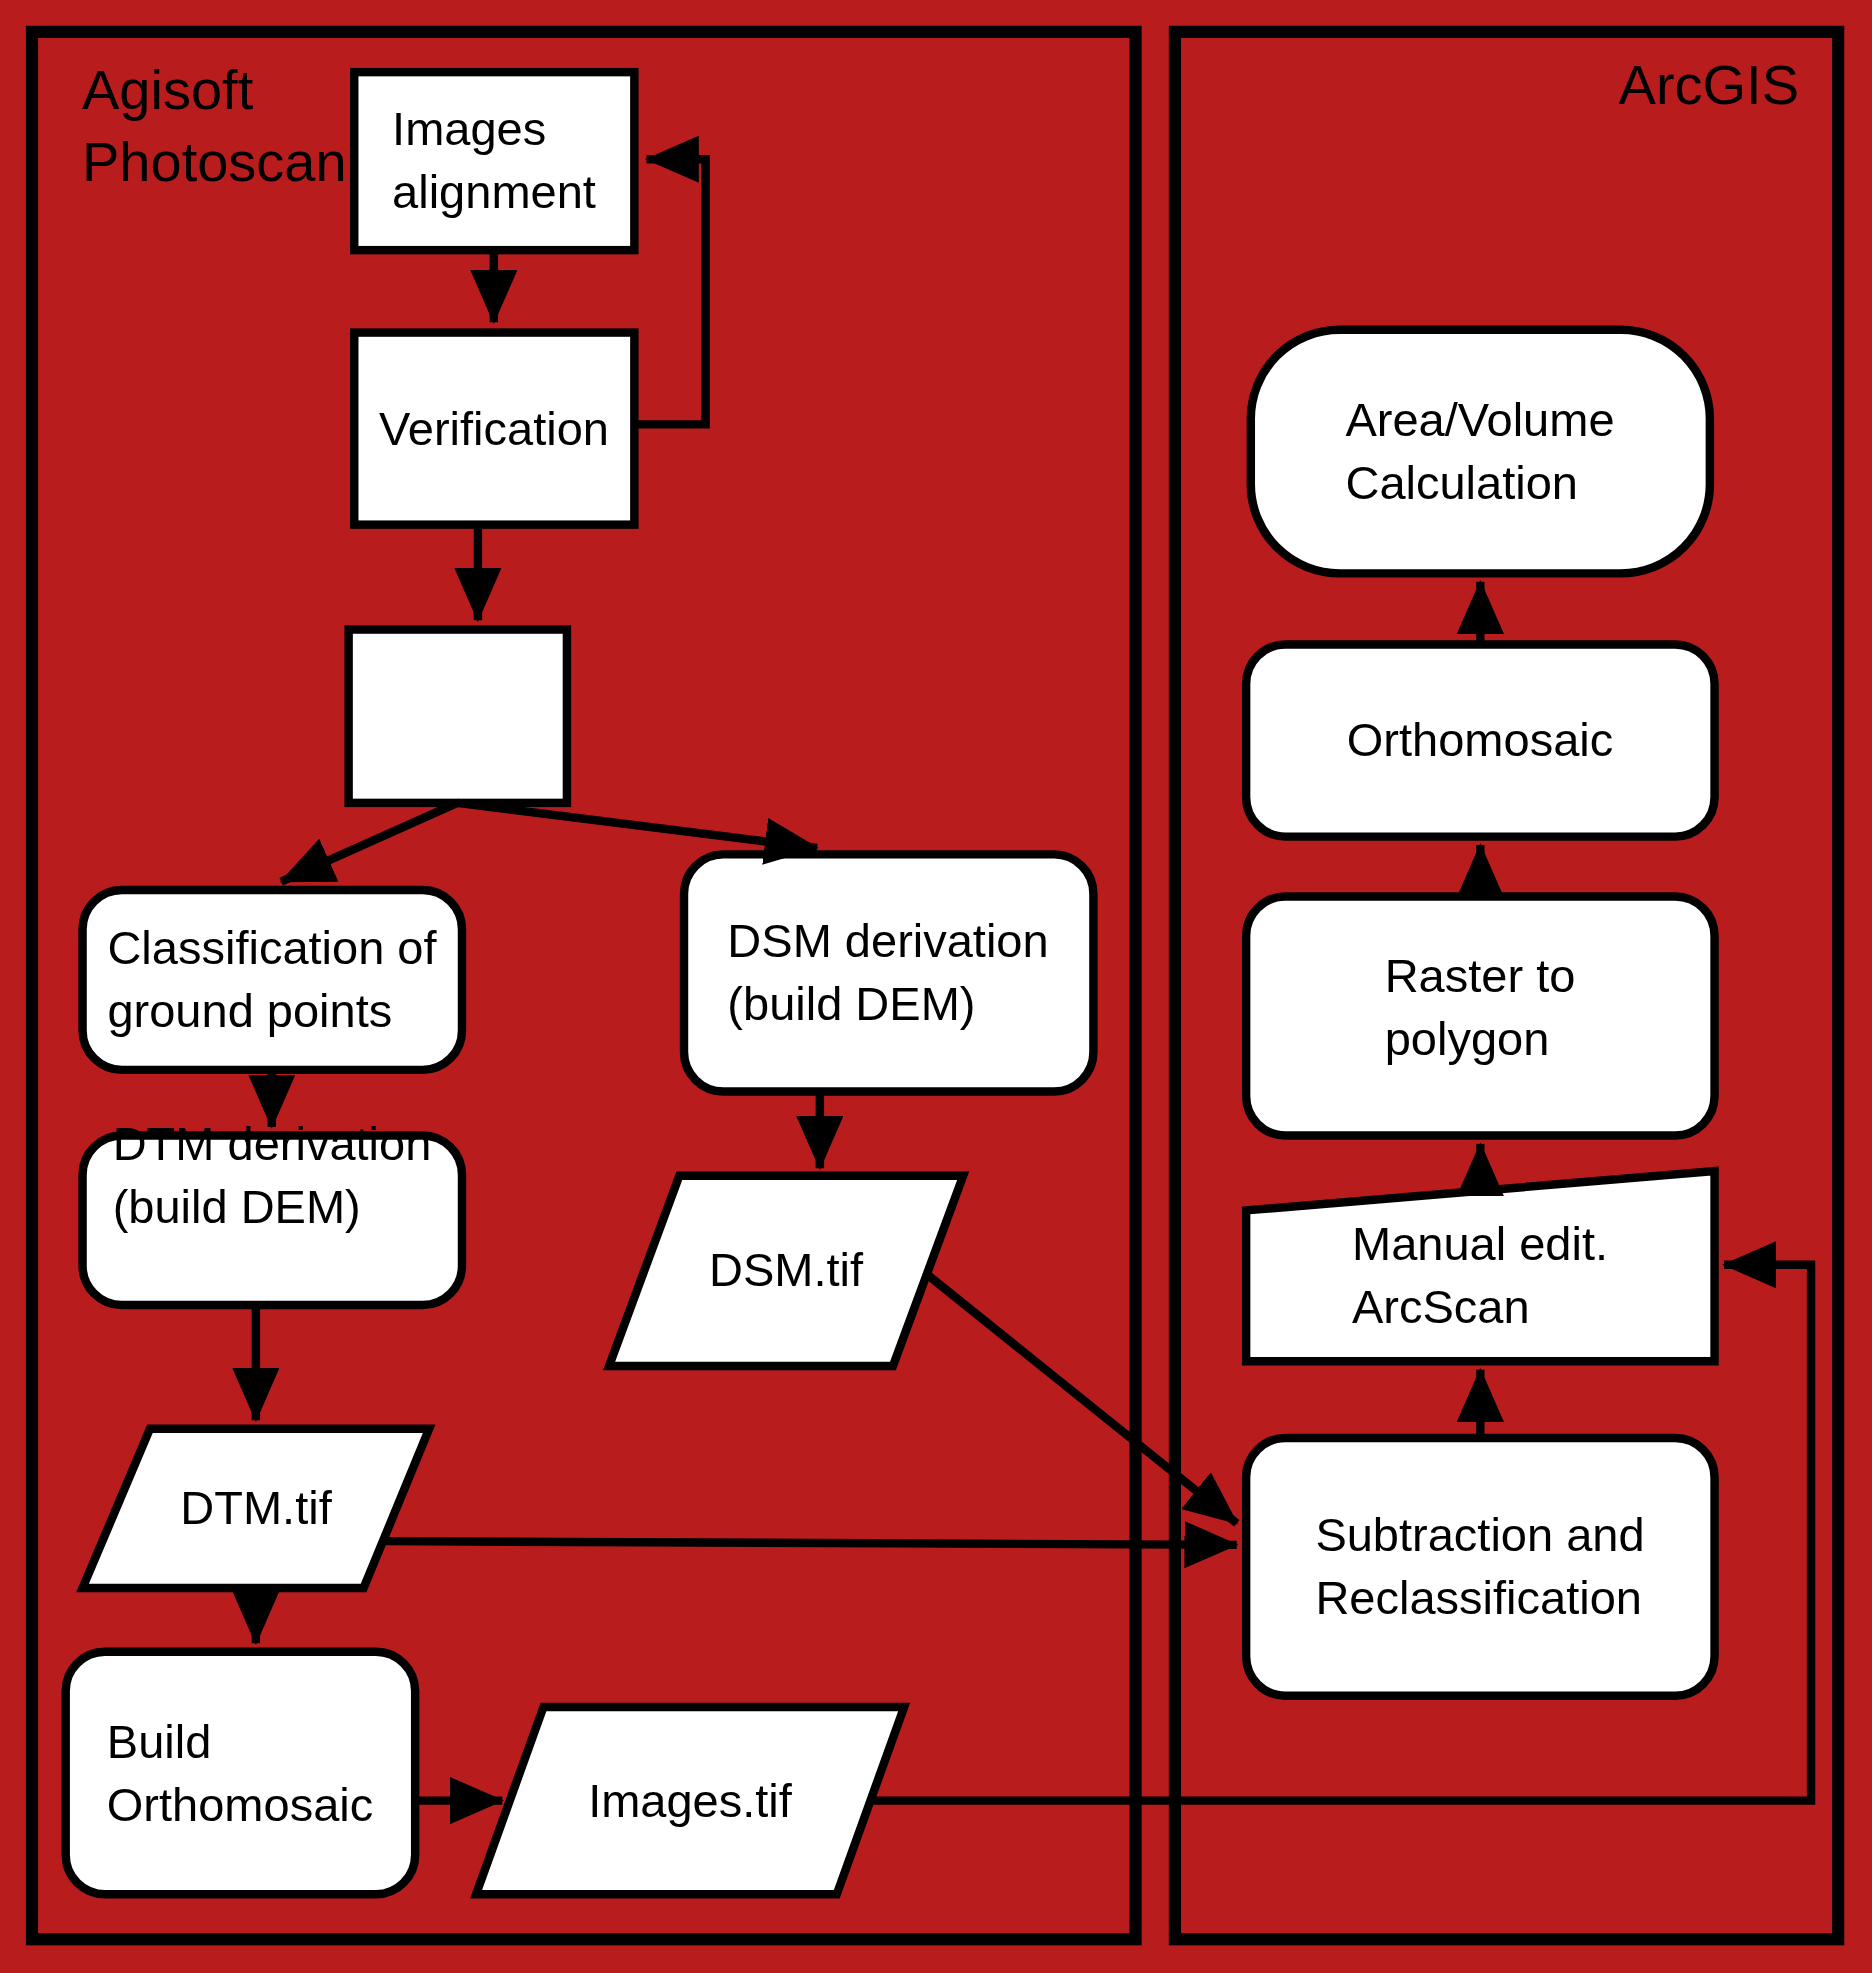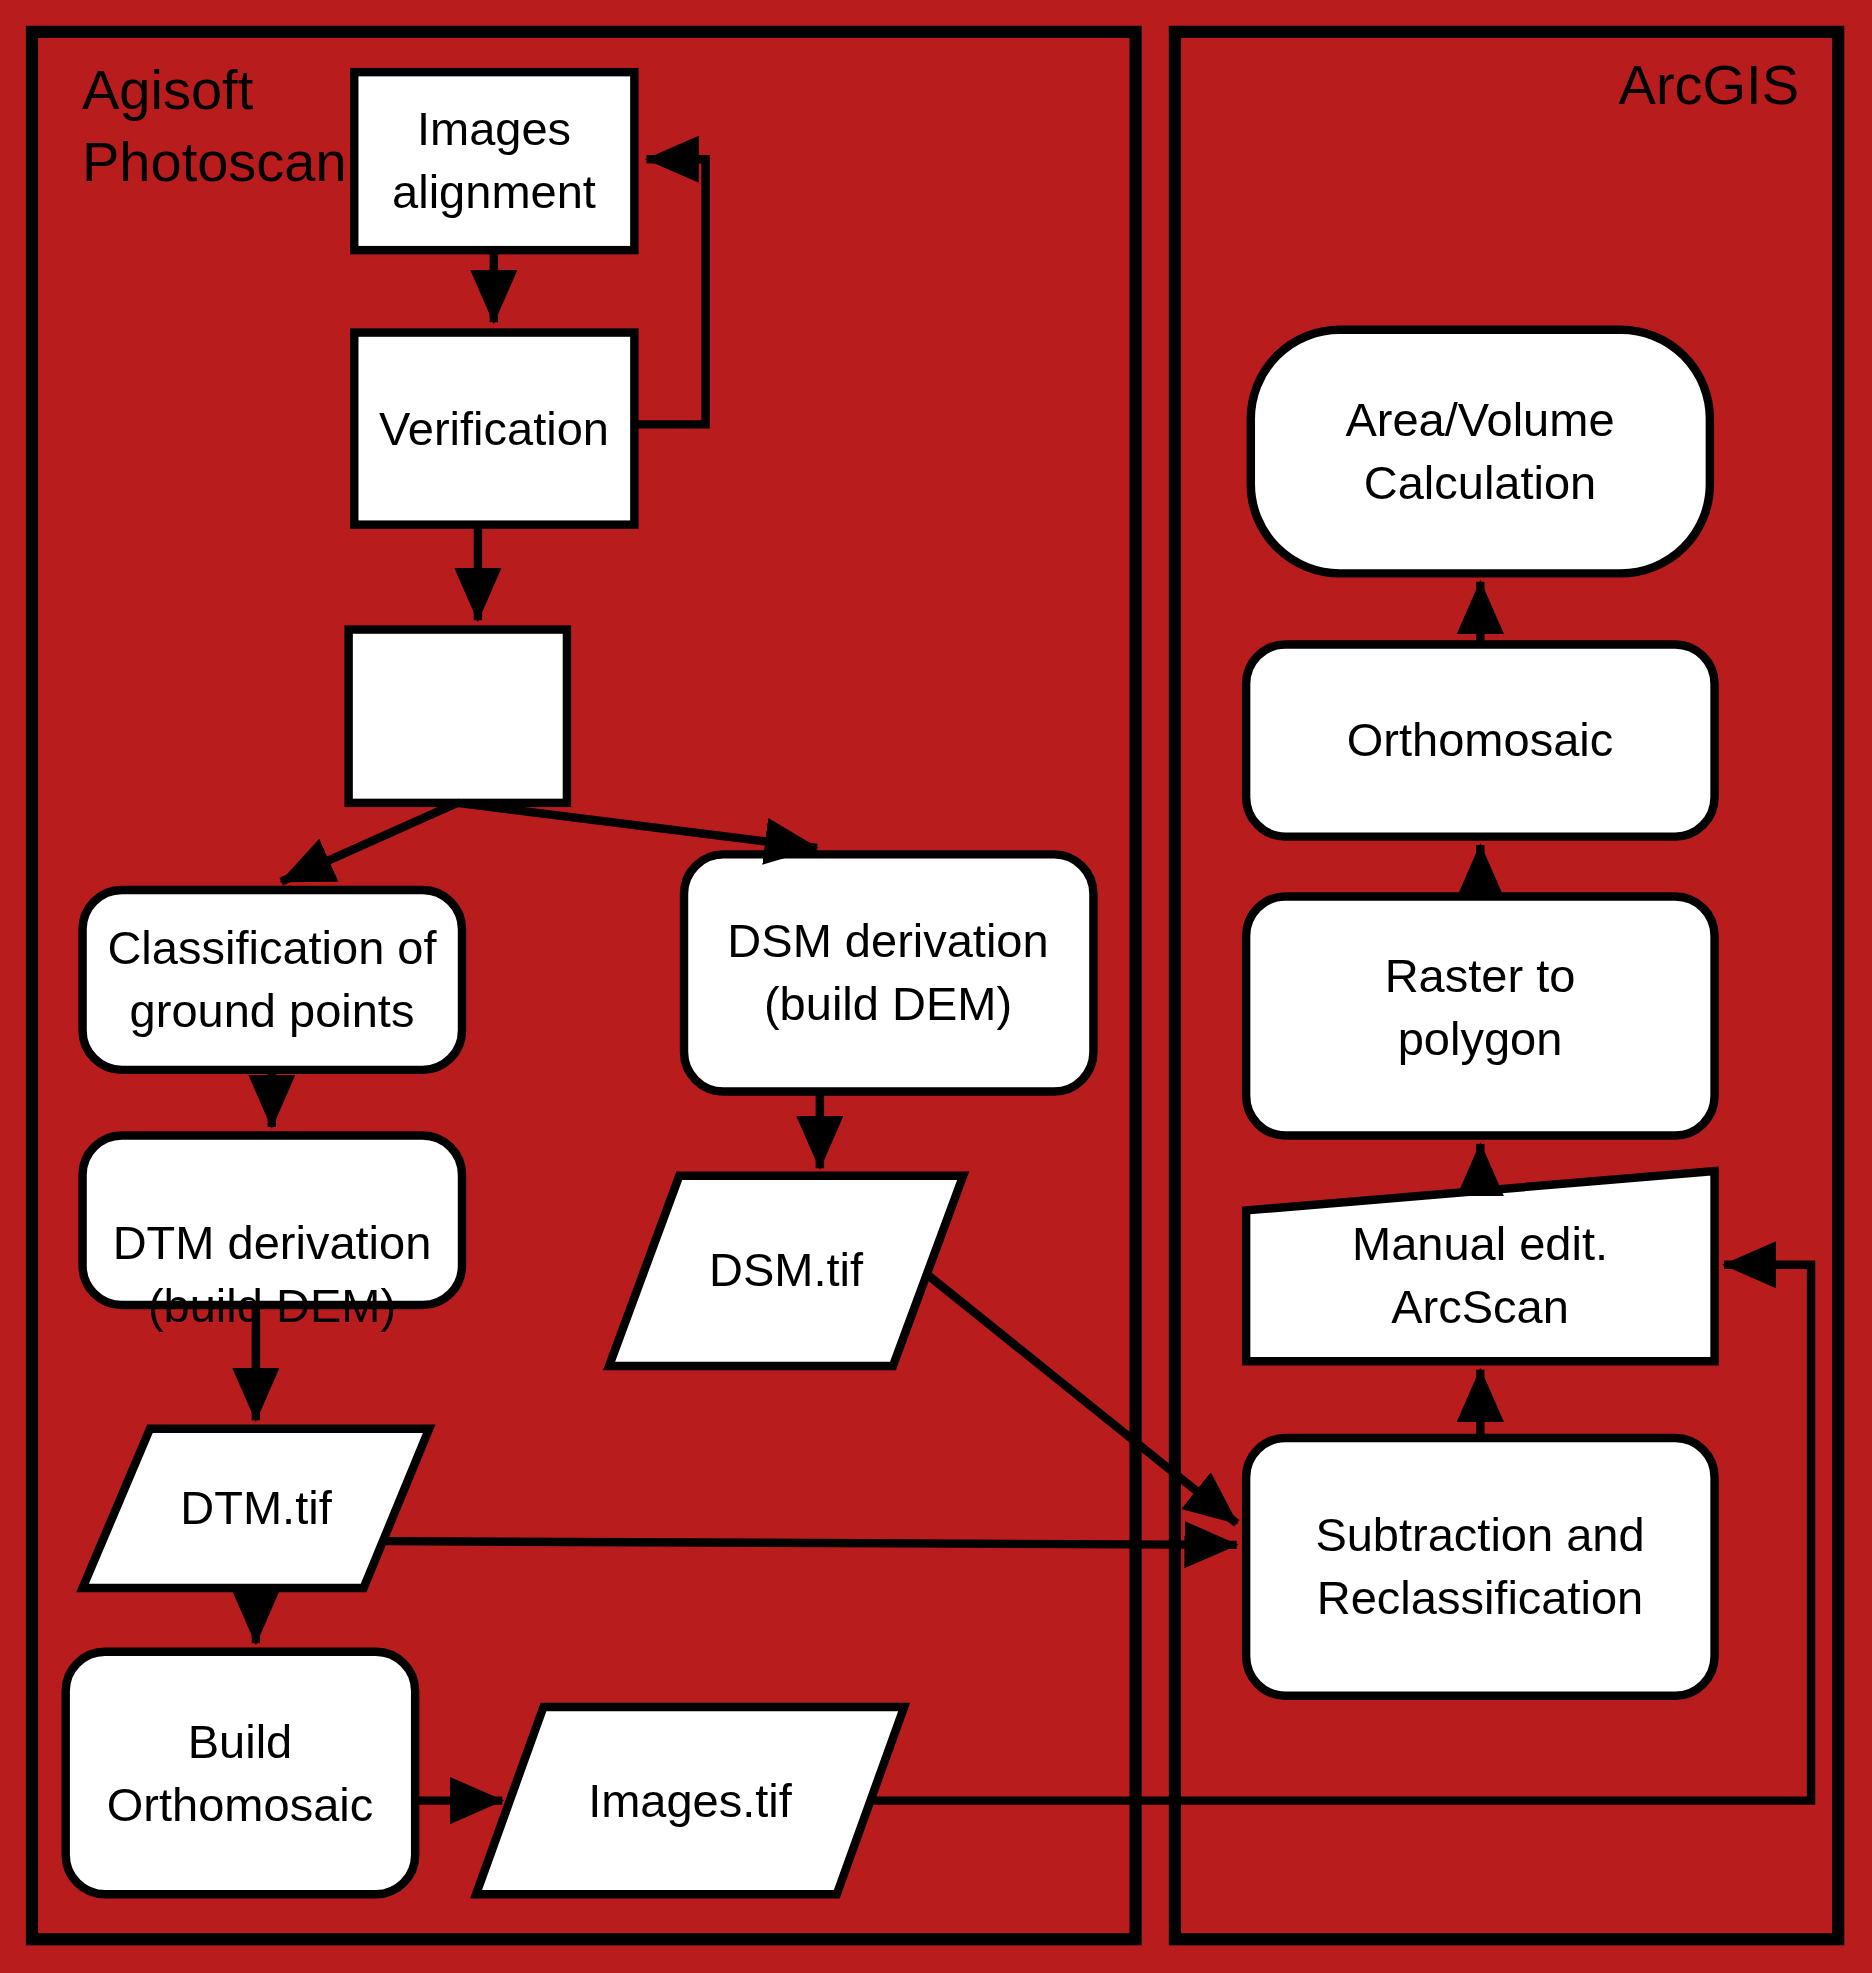--- a/index.html
+++ b/index.html
@@ -34,21 +34,21 @@
     text-align: left;
   }
   .panel-title.right-title {
     right: 74px;
     top: 49px;
     text-align: right;
   }
   .node-label {
     position: absolute;
     transform: translate(-50%, -50%);
-    text-align: center;
+    text-align: left;
     font-size: 47px;
     line-height: 1.34;
     white-space: pre-line;
     color: #000000;
   }
 </style>
 </head>
 <body>
 
 <div class="canvas">
@@ -107,21 +107,21 @@
 Photoscan</div>
   <div class="panel-title right-title">ArcGIS</div>
 
   <div class="node-label" style="left:494px; top:161px;">Images
 alignment</div>
   <div class="node-label" style="left:494px; top:429px;">Verification</div>
   <div class="node-label" style="left:272px; top:980px;">Classification of
 ground points</div>
   <div class="node-label" style="left:888px; top:973px;">DSM derivation
 (build DEM)</div>
-  <div class="node-label" style="left:272px; top:1275px;">DTM derivation
+  <div class="node-label" style="left:272px; top:1176px;">DTM derivation
 (build DEM)</div>
   <div class="node-label" style="left:786px; top:1270px;">DSM.tif</div>
   <div class="node-label" style="left:256px; top:1508px;">DTM.tif</div>
   <div class="node-label" style="left:240px; top:1774px;">Build
 Orthomosaic</div>
   <div class="node-label" style="left:690px; top:1801px;">Images.tif</div>
 
   <div class="node-label" style="left:1480px; top:452px;">Area/Volume
 Calculation</div>
   <div class="node-label" style="left:1480px; top:740px;">Orthomosaic</div>

